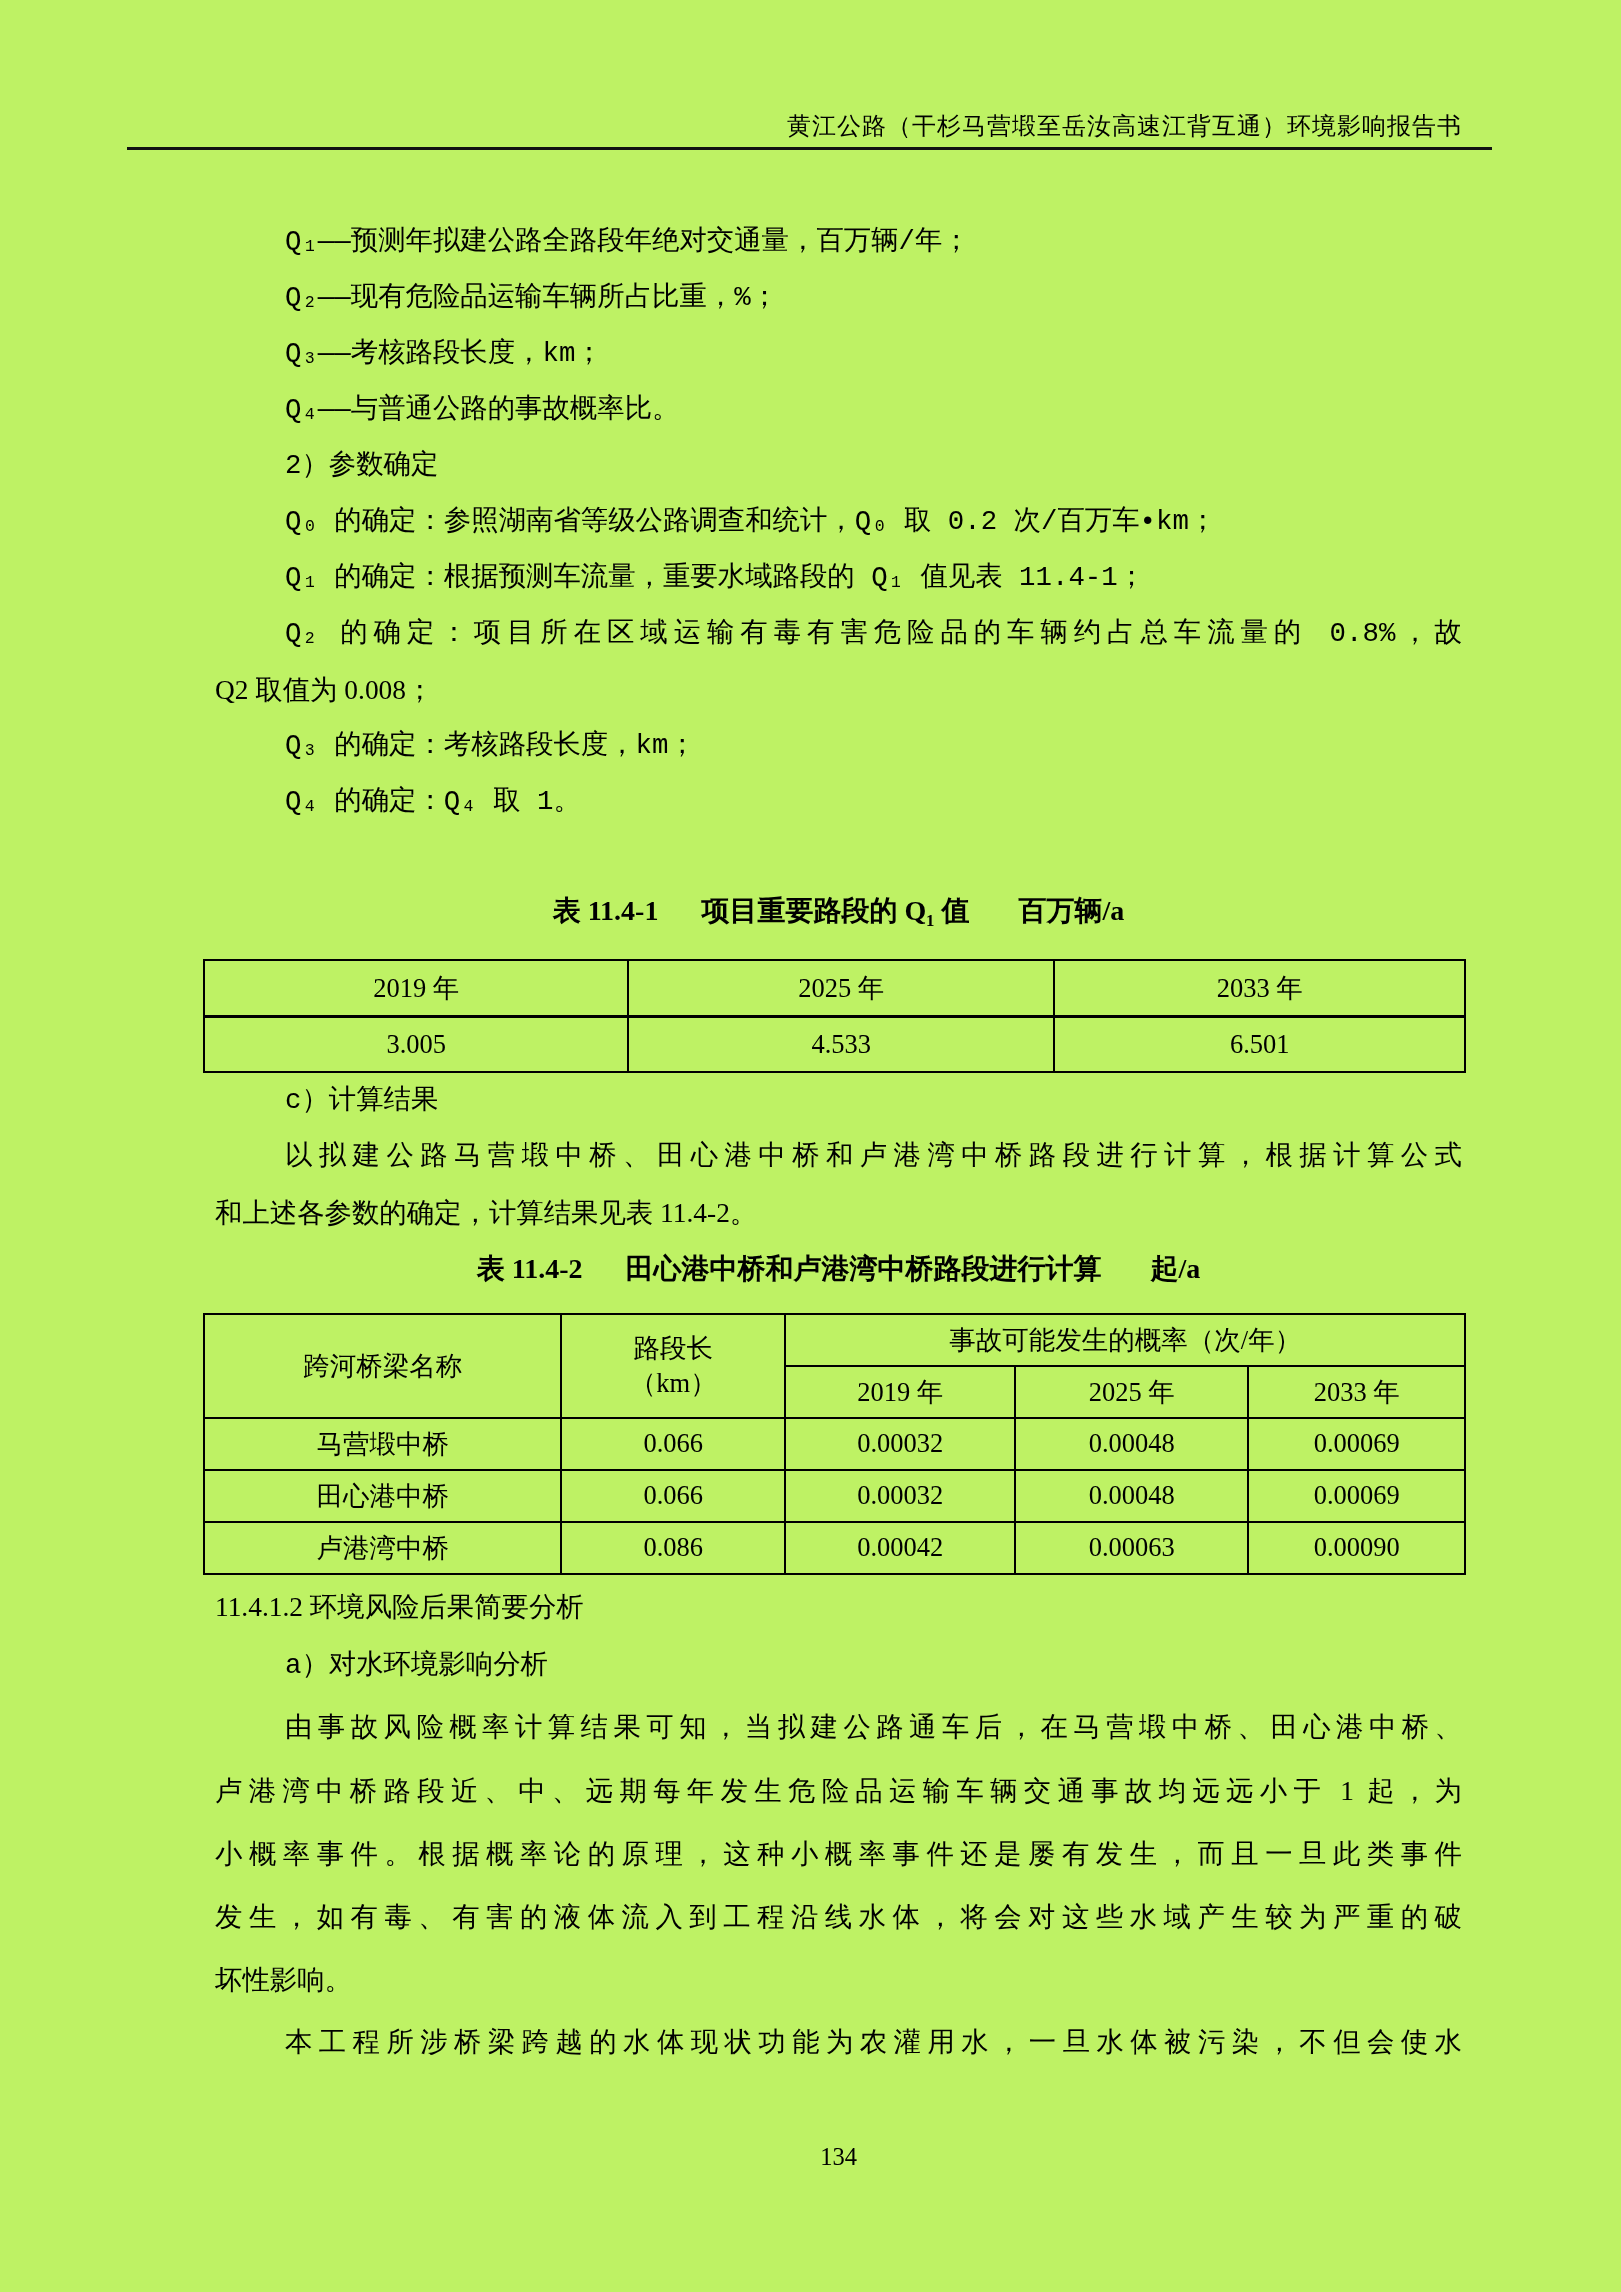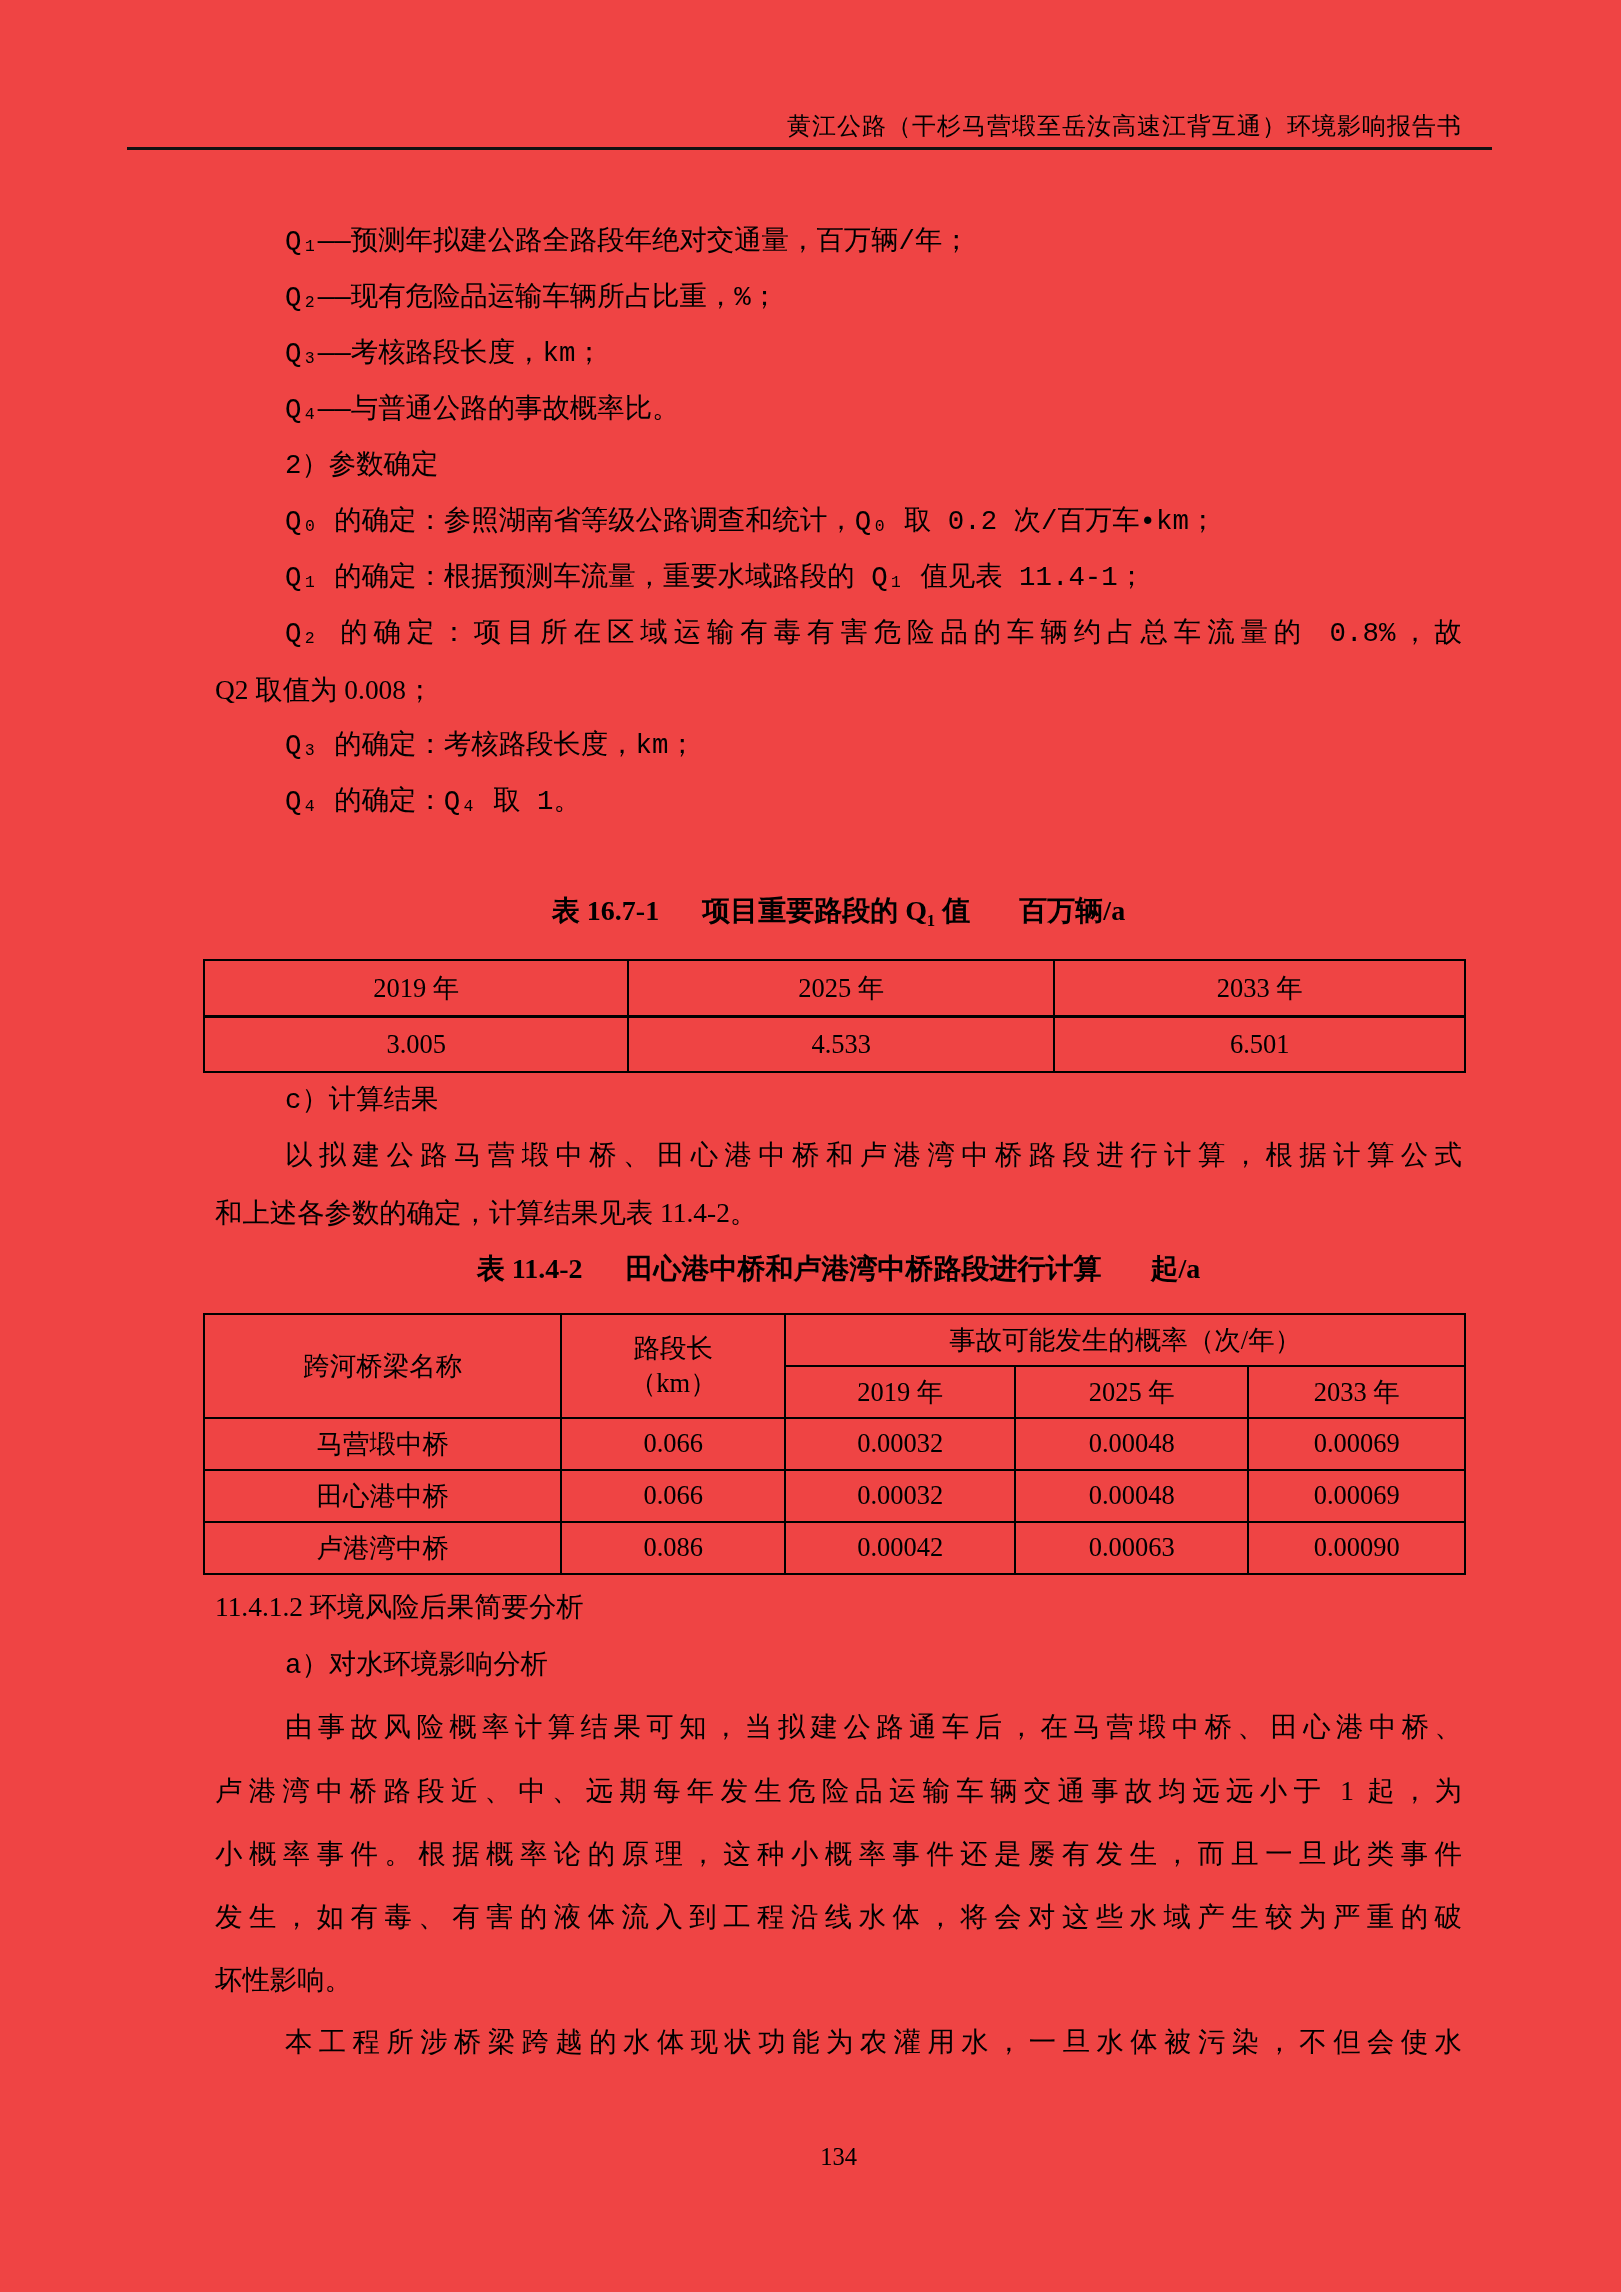--- a/index.html
+++ b/index.html
@@ -1,20 +1,20 @@
 <!DOCTYPE html>
 <html><head>
 <meta charset="utf-8">
 <style>
   * { margin:0; padding:0; box-sizing:border-box; }
   html,body { background:#ffffff; }
   .page {
     position:relative;
     width:1621px; height:2293px;
-    background:#ef4444;
+    background:#bef264;
     color:#000;
     font-family:"Liberation Serif","DejaVu Serif",serif;
     overflow:hidden;
   }
   .header-title {
     position:absolute; top:110px; left:215px; width:1247px;
     text-align:right; font-size:24px; line-height:33px;
     letter-spacing:1px; white-space:nowrap;
   }
   .header-rule {
@@ -70,21 +70,21 @@
 
     <div class="ln indent">2）参数确定</div>
     <div class="ln indent">Q₀ 的确定：参照湖南省等级公路调查和统计，Q₀ 取 0.2 次/百万车•km；</div>
     <div class="ln indent">Q₁ 的确定：根据预测车流量，重要水域路段的 Q₁ 值见表 11.4-1；</div>
     <div class="ln indent just">Q₂ 的确定：项目所在区域运输有毒有害危险品的车辆约占总车流量的 0.8%，故</div>
     <div class="ln">Q2 取值为 0.008；</div>
     <div class="ln indent">Q₃ 的确定：考核路段长度，km；</div>
     <div class="ln indent">Q₄ 的确定：Q₄ 取 1。</div>
 
     <div class="tbl-title tt1">
-      <span class="tbl-label">表 16.7-1</span><span>项目重要路段的 Q₁ 值</span><span class="tbl-unit">百万辆/a</span>
+      <span class="tbl-label">表 11.4-1</span><span>项目重要路段的 Q₁ 值</span><span class="tbl-unit">百万辆/a</span>
     </div>
 
     <table class="tbl t1">
       <colgroup>
           <col style="width:424px">
           <col style="width:426px">
           <col style="width:411px">
         </colgroup>
       <tbody>
         <tr>

